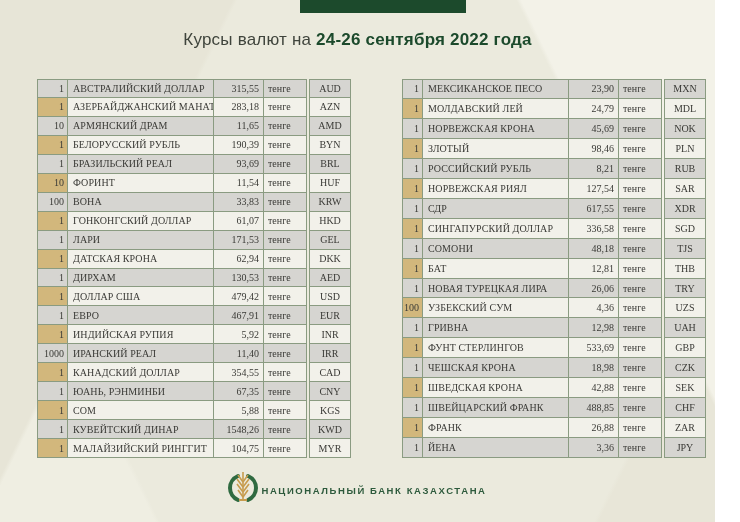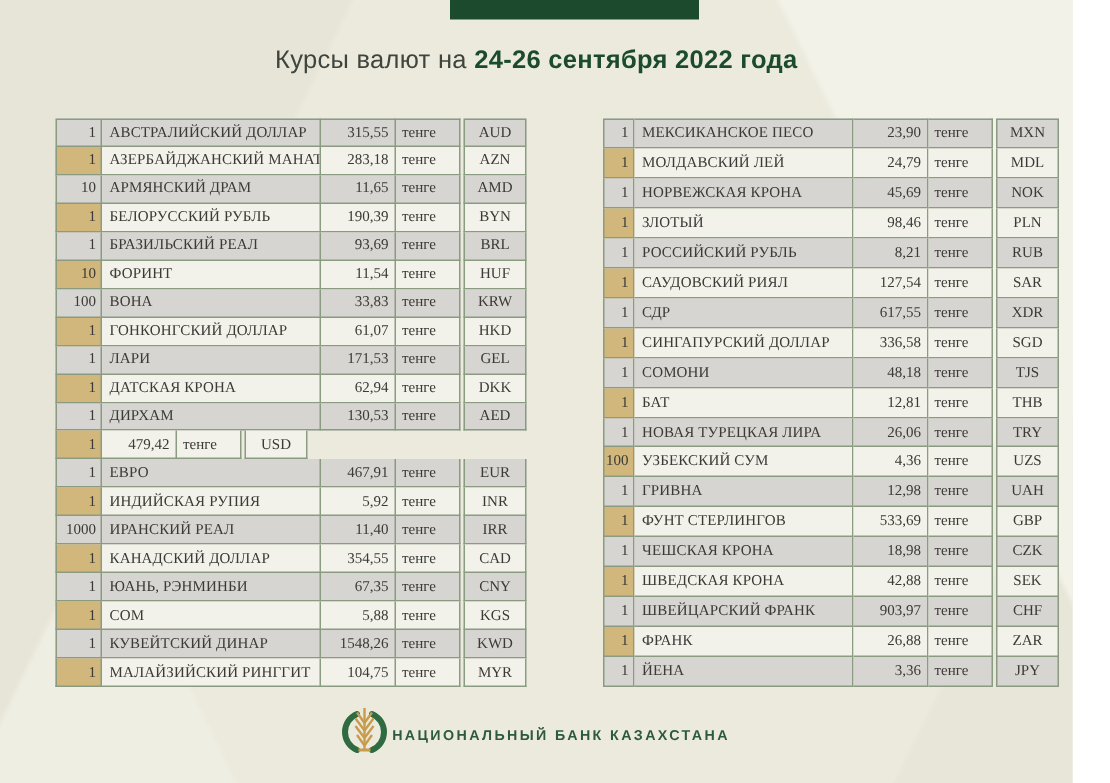--- a/index.html
+++ b/index.html
@@ -151,20 +151,21 @@
       </div>
       <div class="row gray">
         <div class="cell qty">1</div>
         <div class="cell name">ДИРХАМ</div>
         <div class="cell rate">130,53</div>
         <div class="cell unit">тенге</div>
         <div class="cell code">AED</div>
       </div>
       <div class="row light">
         <div class="cell qty">1</div>
+        <div class="cell name">ДОЛЛАР США</div>
         <div class="cell rate">479,42</div>
         <div class="cell unit">тенге</div>
         <div class="cell code">USD</div>
       </div>
       <div class="row gray">
         <div class="cell qty">1</div>
         <div class="cell name">ЕВРО</div>
         <div class="cell rate">467,91</div>
         <div class="cell unit">тенге</div>
         <div class="cell code">EUR</div>
@@ -251,21 +252,21 @@
       </div>
       <div class="row gray">
         <div class="cell qty">1</div>
         <div class="cell name">РОССИЙСКИЙ РУБЛЬ</div>
         <div class="cell rate">8,21</div>
         <div class="cell unit">тенге</div>
         <div class="cell code">RUB</div>
       </div>
       <div class="row light">
         <div class="cell qty">1</div>
-        <div class="cell name">САУДОВСКИЙ РИЯЛ</div>
+        <div class="cell name">НОРВЕЖСКАЯ РИЯЛ</div>
         <div class="cell rate">127,54</div>
         <div class="cell unit">тенге</div>
         <div class="cell code">SAR</div>
       </div>
       <div class="row gray">
         <div class="cell qty">1</div>
         <div class="cell name">СДР</div>
         <div class="cell rate">617,55</div>
         <div class="cell unit">тенге</div>
         <div class="cell code">XDR</div>
@@ -329,21 +330,21 @@
       <div class="row light">
         <div class="cell qty">1</div>
         <div class="cell name">ШВЕДСКАЯ КРОНА</div>
         <div class="cell rate">42,88</div>
         <div class="cell unit">тенге</div>
         <div class="cell code">SEK</div>
       </div>
       <div class="row gray">
         <div class="cell qty">1</div>
         <div class="cell name">ШВЕЙЦАРСКИЙ ФРАНК</div>
-        <div class="cell rate">903,97</div>
+        <div class="cell rate">488,85</div>
         <div class="cell unit">тенге</div>
         <div class="cell code">CHF</div>
       </div>
       <div class="row light">
         <div class="cell qty">1</div>
         <div class="cell name">ФРАНК</div>
         <div class="cell rate">26,88</div>
         <div class="cell unit">тенге</div>
         <div class="cell code">ZAR</div>
       </div>

